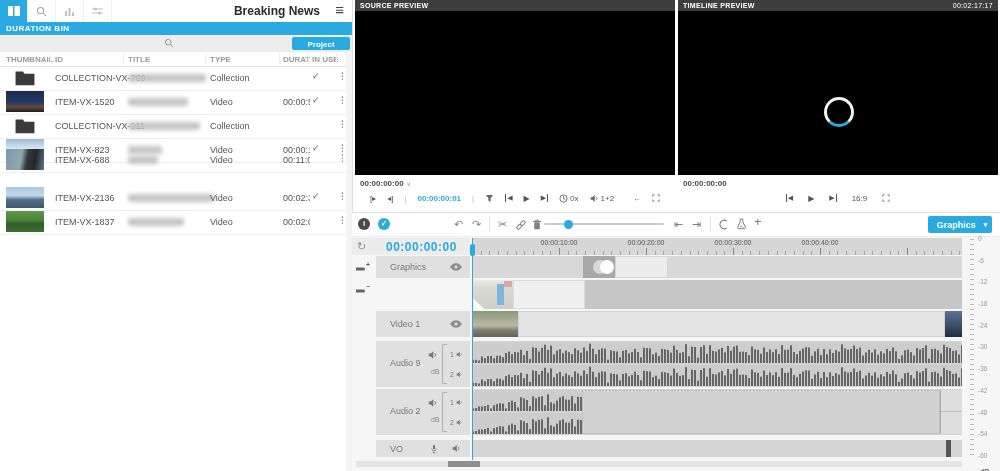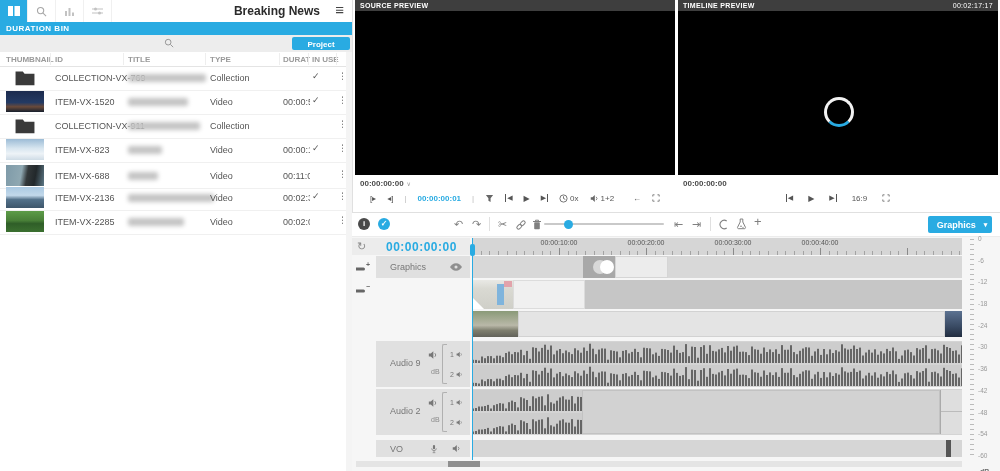--- a/index.html
+++ b/index.html
@@ -242,21 +242,21 @@
       <div class="thumb">
           <div class="t-img t-snow"></div>
         </div>
       <div class="c-id">ITEM-VX-823</div>
       <div class="c-title"><span class="blur" style="width:34px"></span></div>
       <div class="c-type">Video</div>
       <div class="c-dur">00:00:1</div>
       <div class="c-use">✓</div>
       <div class="c-kebab">⋮</div>
     </div>
-    <div class="bin-row" style="top:164px">
+    <div class="bin-row" style="top:148px">
       <div class="thumb">
           <div class="t-img t-violin"></div>
         </div>
       <div class="c-id">ITEM-VX-688</div>
       <div class="c-title"><span class="blur" style="width:30px"></span></div>
       <div class="c-type">Video</div>
       <div class="c-dur">00:11:0</div>
       <div class="c-use"></div>
       <div class="c-kebab">⋮</div>
     </div>
@@ -268,21 +268,21 @@
       <div class="c-title"><span class="blur" style="width:86px"></span></div>
       <div class="c-type">Video</div>
       <div class="c-dur">00:02:3</div>
       <div class="c-use">✓</div>
       <div class="c-kebab">⋮</div>
     </div>
     <div class="bin-row" style="top:210px">
       <div class="thumb">
           <div class="t-img t-soccer"></div>
         </div>
-      <div class="c-id">ITEM-VX-2285</div>
+      <div class="c-id">ITEM-VX-1837</div>
       <div class="c-title"><span class="blur" style="width:56px"></span></div>
       <div class="c-type">Video</div>
       <div class="c-dur">00:02:0</div>
       <div class="c-use"></div>
       <div class="c-kebab">⋮</div>
     </div>
     <div class="lp-scroll"></div>
   </div>
 
   <div class="preview" style="left:355px;width:320px;">
@@ -515,20 +515,29 @@
         <div class="clip map-thumb" style="left:0;top:0;bottom:0;width:41px">
           <span class="pink"></span>
             <span class="bluebar"></span>
             <span class="tri"></span>
         </div>
         <div class="clip" style="left:41px;top:0;bottom:0;width:72px;background:#f0f0f0;border:1px solid #dcdcdc"></div>
       </div>
     </div>
 
     <div class="track" style="top:98px;height:26px">
+      <div class="th">
+        <span class="th-label">Video 1</span>
+        <span class="eye">
+          <svg width="12" height="8" viewBox="0 0 16 10">
+              <path d="M8 0C4.2 0 1.4 2.8 0 5c1.4 2.2 4.2 5 8 5s6.6-2.8 8-5C14.6 2.8 11.8 0 8 0z" fill="#8f8f8f"></path>
+              <circle cx="8" cy="5" r="2.1" fill="#e0e0e0"></circle>
+            </svg>
+        </span>
+      </div>
       <div class="tc-area" style="background:#dcdcdc">
         <div class="clip street-thumb" style="left:0;top:0;bottom:0;width:46px"></div>
         <div class="clip" style="left:46px;top:0;bottom:0;width:427px;background:#e4e4e4;border:1px solid #d2d2d2"></div>
         <div class="clip endframe" style="left:473px;top:0;bottom:0;width:17px"></div>
       </div>
     </div>
 
     <div class="track" style="top:128px;height:46px">
       <div class="th">
         <span class="th-label" style="top:22px">Audio 9</span>

